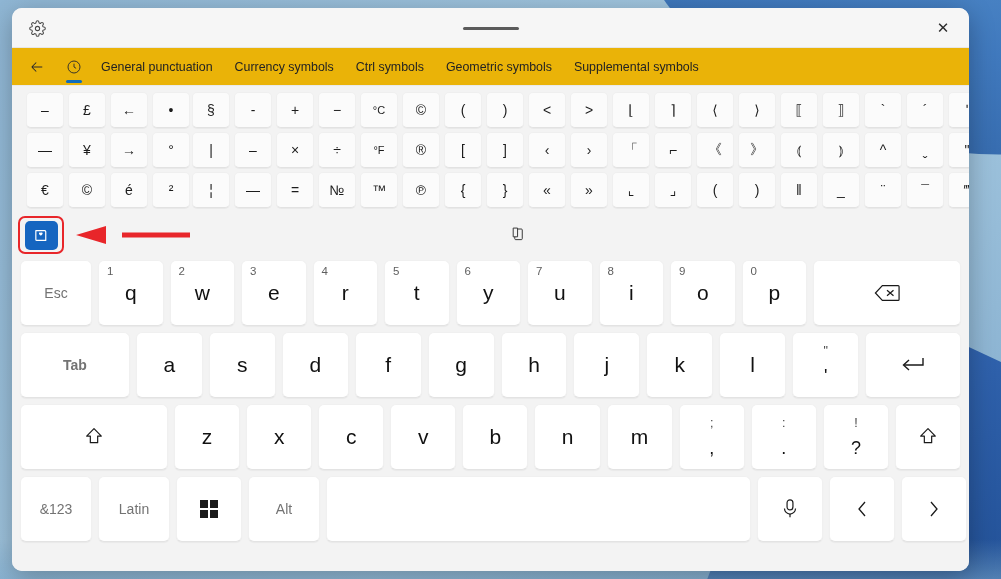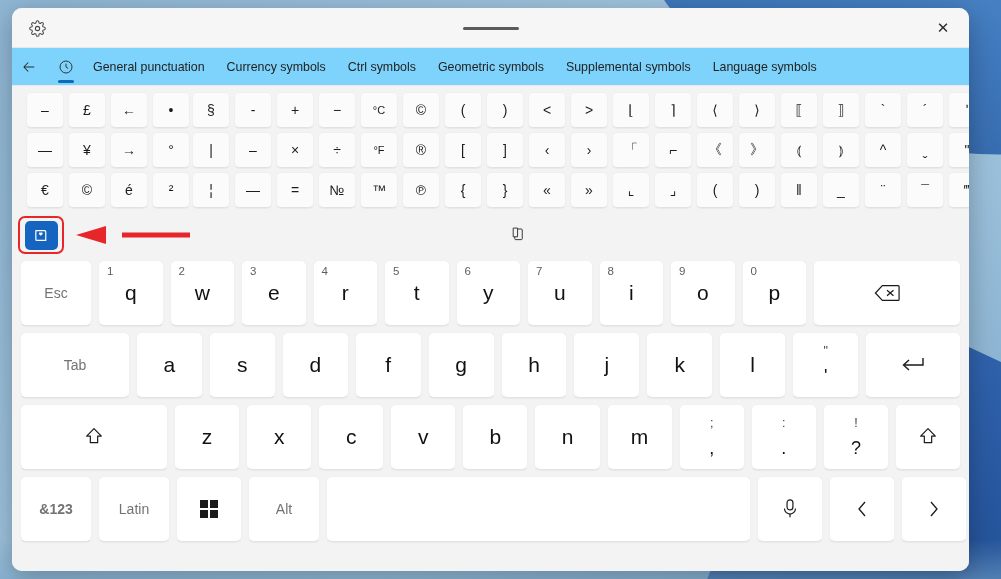--- a/index.html
+++ b/index.html
@@ -68,22 +68,22 @@
   }
   .titlebar-sep {
     position: absolute; left: 0; right: 0; bottom: 0; height: 1px;
     background: #e6e6e6;
   }
 
   
   .tabsrow {
     flex: 0 0 38px; height: 38px;
     display: flex; align-items: center;
-    background: #7dd3fc;
-    padding-left: 0;
+    background: #eab308;
+    padding-left: 8px;
     border-bottom: 1px solid #eaeaea;
   }
   .back-btn {
     width: 34px; height: 30px; display:flex; align-items:center; justify-content:center;
     color:#2b2b2b; font-size: 16px; border-radius:4px; margin-right: 4px;
   }
   .tab {
     position: relative; height: 38px;
     display: flex; align-items: center; justify-content: center;
     padding: 0 11px;
@@ -172,25 +172,25 @@
     flex: 1 1 0;
     user-select: none;
   }
   .key .sup {
     position: absolute; top: 4px; left: 8px;
     font-size: 11.5px; color: #5e5e5e;
   }
   .key.small-label { font-size: 14px; color:#737373; }
   .key.wide-esc { flex: 0 0 72px; }
   .key.backspace { flex: 0 0 148px; }
-  .key.tab-key { flex: 0 0 110px; }
+  .key.tab-key { flex: 0 0 110px; font-weight: bold; }
   .key.enter-key { flex: 0 0 96px; }
   .key.shift-l { flex: 0 0 148px; }
   .key.shift-r { flex: 0 0 66px; }
-  .key.sym-key { flex: 0 0 72px; font-weight: bold; }
+  .key.sym-key { flex: 0 0 72px; }
   .key.ctrl-key { flex: 0 0 72px; }
   .key.win-key { flex: 0 0 66px; }
   .key.alt-key { flex: 0 0 72px; }
   .key.space { flex: 0 0 425px; }
   .key.mic-key { flex: 0 0 66px; }
   .key.arrow-key { flex: 0 0 66px; }
   .dual { display: flex; flex-direction: column; align-items: center; justify-content: center; line-height: 1; }
   .dual .top { font-size: 12.5px; color: #444; margin-bottom: 9px; }
   .dual .bot { font-size: 18px; color: #111; }
   .icon-key-glyph { font-size: 19px; color: #1a1a1a; }
@@ -241,24 +241,20 @@
     <div class="tab">
       <span>Ctrl symbols</span>
 
     </div>
     <div class="tab">
       <span>Geometric symbols</span>
 
     </div>
     <div class="tab">
       <span>Supplemental symbols</span>
-
-    </div>
-    <div class="tab">
-      <span>Language symbols</span>
 
     </div>
   </div>
 
   <div class="symbol-area">
     <div style="display:flex; align-items:flex-start;">
       <div class="symgrid" id="symgrid-1">
           <div class="symkey">–</div>
           <div class="symkey">—</div>
           <div class="symkey">€</div>

